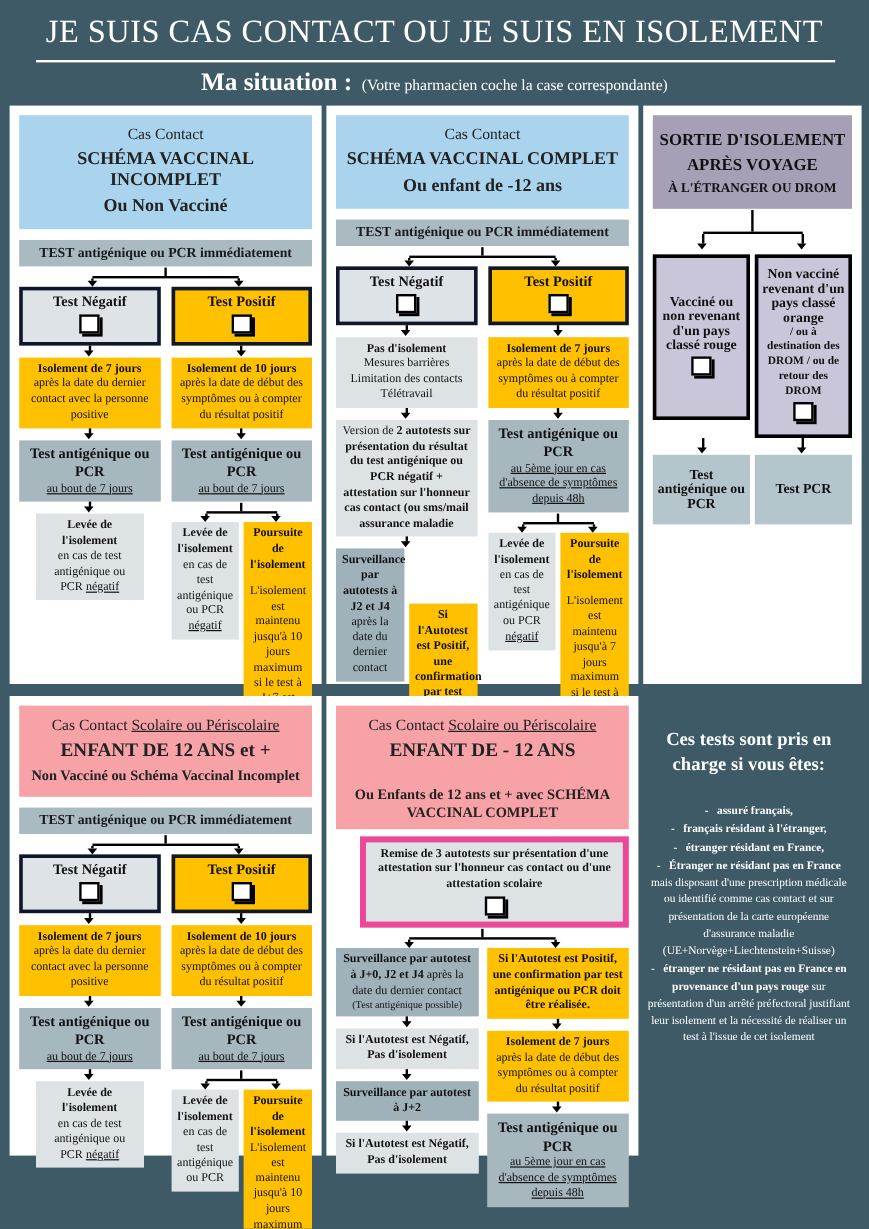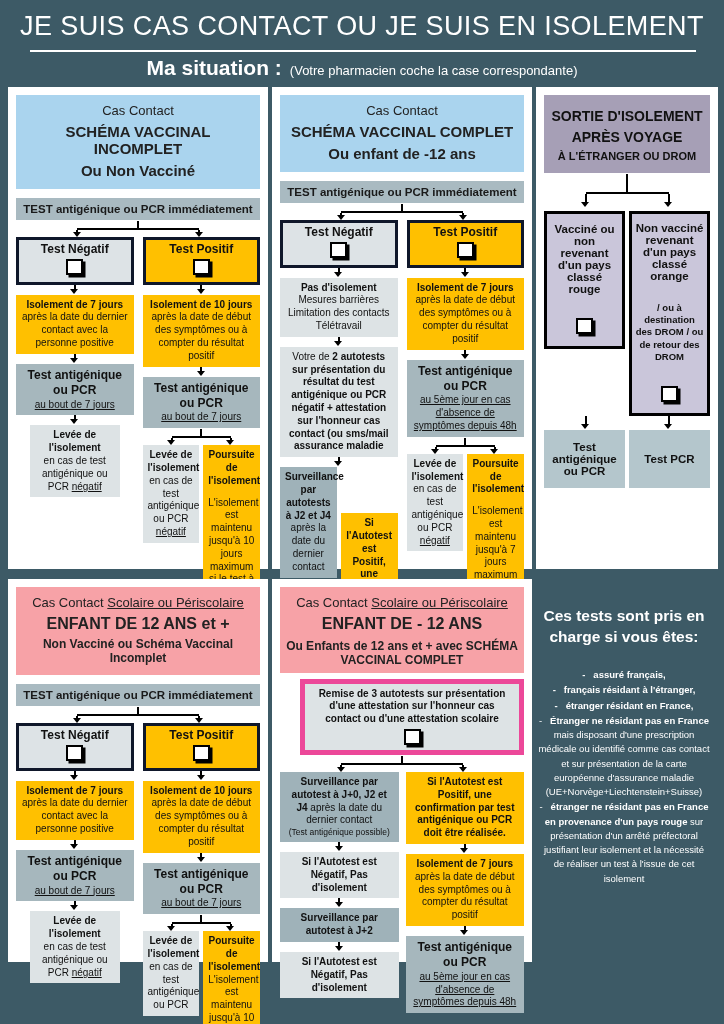--- a/index.html
+++ b/index.html
@@ -1,17 +1,17 @@
 <!DOCTYPE html>
 <html><head>
 <meta charset="utf-8">
 <style>
   html,body{margin:0;padding:0;}
   body{width:724px;height:1024px;background:#3d5a66;font-family:"Liberation Sans",sans-serif;overflow:hidden;}
-  .page{position:relative;width:724px;height:852px;background:#3d5a66;}
+  .page{position:relative;width:724px;height:852px;background:#3d5a66;font-family:Liberation Serif, serif;}
 
   
   .top-header{color:#fff;text-align:center;padding-top:9px;}
   .title-line{font-size:27px;line-height:1.32;letter-spacing:.4px;font-weight:normal;}
   .version{font-size:12px;font-weight:bold;letter-spacing:0;}
   .hr{border-top:2px solid #fff;margin:5px 28px 4px 30px;height:0;}
   .situation{color:#fff;text-align:center;margin-bottom:5px;}
   .situation .ma{font-size:21px;font-weight:bold;margin-right:8px;}
   .situation .note{font-size:13px;}
 
@@ -73,21 +73,21 @@
   .big{font-size:12px;}
   .gapb{margin-bottom:9px;}
   .small{font-size:8.5px;}
   .w70{width:68%;margin-left:auto;margin-right:auto;}
   .mt50{margin-top:46px;}
 
   
   .p3head{background:#a69fb6;text-align:center;font-weight:bold;color:#111;padding:11px 4px;}
   .p3head .l1{font-size:14px;line-height:1.5;}
   .p3head .l3{font-size:11px;margin-top:2px;}
-  .pbox{background:#cac6da;border:3px solid #000;text-align:center;font-weight:bold;font-size:11.5px;color:#111;padding:8px 3px;min-height:116px;display:flex;flex-direction:column;align-items:center;justify-content:center;gap:20px;}
+  .pbox{background:#cac6da;border:3px solid #000;text-align:center;font-weight:bold;font-size:11.5px;color:#111;padding:8px 3px;min-height:116px;display:flex;flex-direction:column;align-items:center;justify-content:center;}
   .pbox .sub{font-size:9.5px;line-height:1.3;}
   .rbox{background:#b4c6cc;text-align:center;font-weight:bold;font-size:11.5px;color:#111;min-height:58px;display:flex;align-items:center;justify-content:center;padding:4px;box-sizing:border-box;}
   .arrow-row{display:flex;}
   .arrow-row>.arr{flex:1;height:14px;}
   .arrow-row>.arr::before{height:9px;}
   .arrow-row>.arr::after{top:8px;}
 
   
   .p6{color:#fff;padding:26px 8px 0 2px;}
   .p6 .p6title{font-size:15.5px;font-weight:bold;text-align:center;line-height:1.4;margin-bottom:20px;}
@@ -199,21 +199,21 @@
           </div>
           <div class="arr"></div>
           <div class="box lgray">
             <span class="t blk">Pas d'isolement</span>
             <span class="blk">Mesures barrières</span>
             <span class="blk">Limitation des contacts</span>
             <span class="blk">Télétravail</span>
           </div>
           <div class="arr"></div>
           <div class="box lgray">
-            <span>Votre de </span><span class="t">2 autotests sur présentation du résultat du test antigénique ou PCR négatif + attestation sur l'honneur cas contact (ou sms/mail assurance maladie</span>
+            <span>Version de </span><span class="t">2 autotests sur présentation du résultat du test antigénique ou PCR négatif + attestation sur l'honneur cas contact (ou sms/mail assurance maladie</span>
           </div>
           <div class="arr"></div>
           <div class="pair">
             <div class="box dgray">
               <span class="t blk">Surveillance par autotests à J2 et J4</span>
               <span>après la date du dernier contact</span>
             </div>
             <div class="box orange mt50">
               <span class="t">Si l'Autotest est Positif, une confirmation par test antigénique ou PCR doit être réalisée.</span>
             </div>
@@ -349,21 +349,21 @@
             </div>
           </div>
         </div>
       </div>
     </div>
 
     <div class="panel pbottom">
       <div class="phead pink" style="padding-bottom:6px;">
         <div class="l1"><span>Cas Contact </span><span class="u">Scolaire ou Périscolaire</span></div>
         <div class="l2">ENFANT DE - 12 ANS</div>
-        <div class="l3" style="margin-top:6px;">Ou Enfants de 12 ans et + avec SCHÉMA VACCINAL COMPLET</div>
+        <div class="l3" style="margin-top:20px;">Ou Enfants de 12 ans et + avec SCHÉMA VACCINAL COMPLET</div>
       </div>
       <div class="box lgray" style="border:5px solid #ec4899;margin-top:6px;padding:4px 6px 2px;margin-left:20px;">
         <span class="t">Remise de 3 autotests sur présentation d'une attestation sur l'honneur cas contact ou d'une attestation scolaire</span>
         <span class="chk"></span>
       </div>
       <div class="split">
           <i class="sa l"></i>
           <i class="sa r"></i>
         </div>
       <div class="cols" style="gap:7px;">

